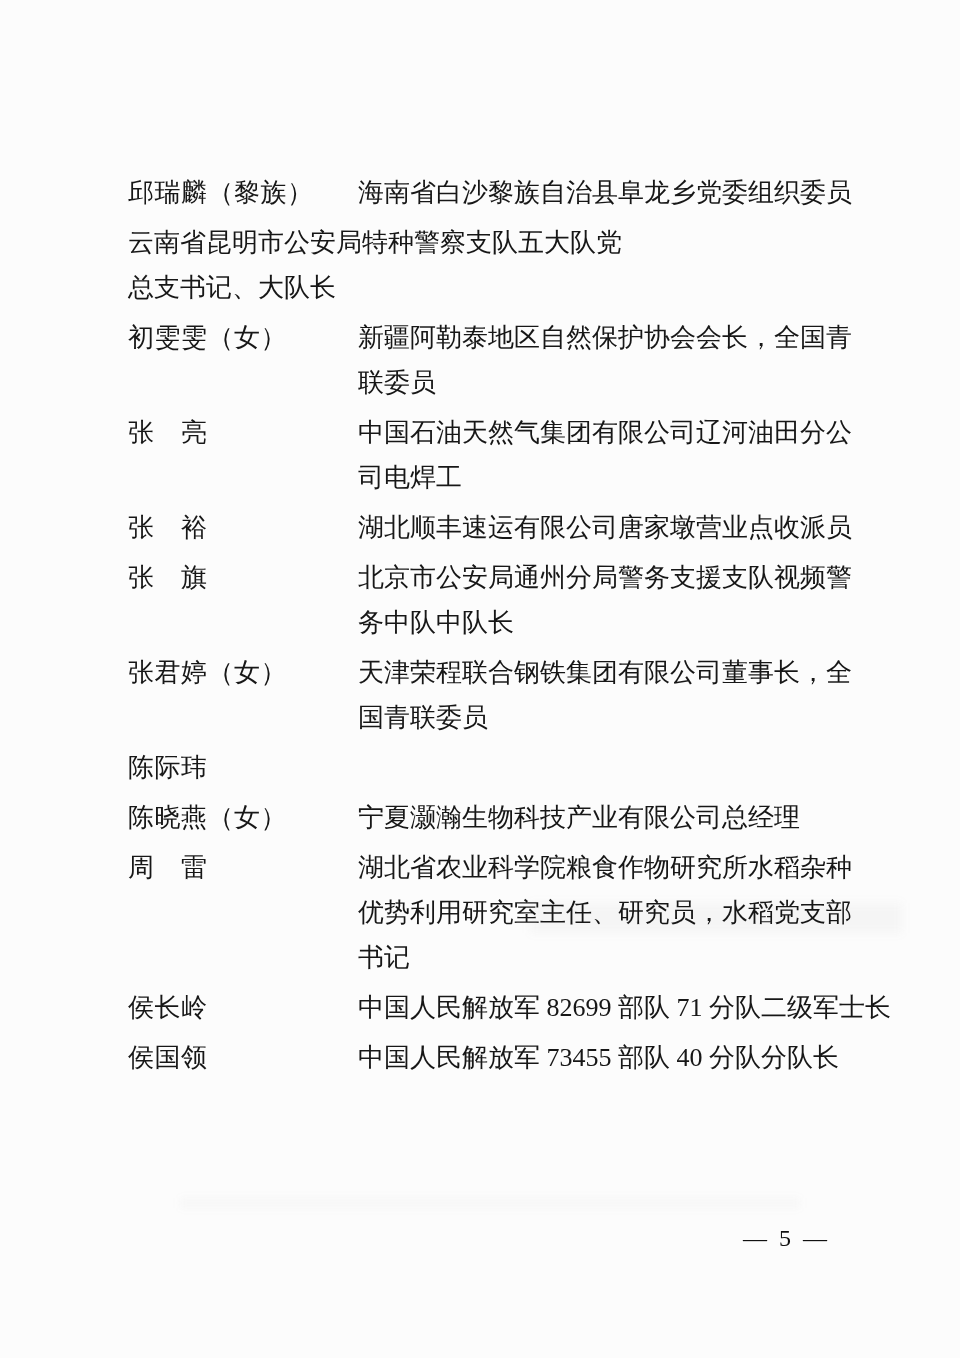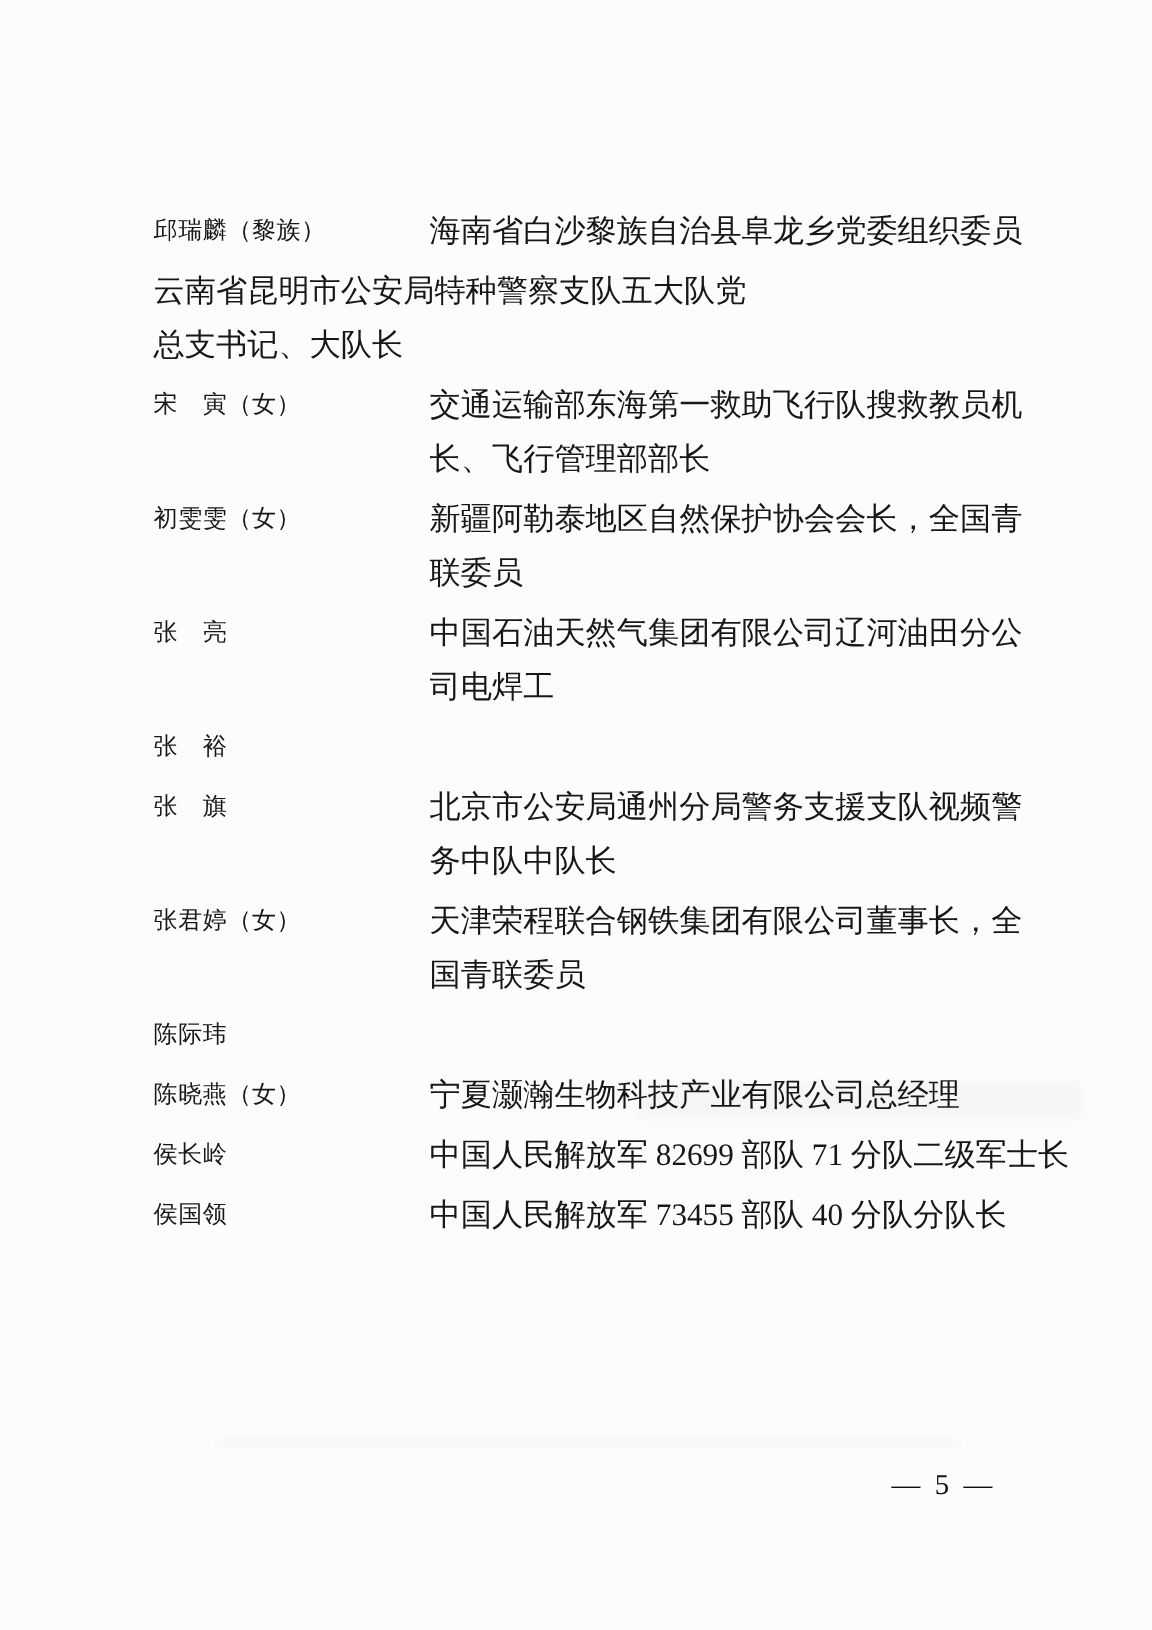--- a/index.html
+++ b/index.html
@@ -23,21 +23,21 @@
     width: 740px;
   }
   .entry {
     display: flex;
     align-items: flex-start;
     margin-bottom: 5px;
   }
   .entry .name {
     flex: 0 0 230px;
     width: 230px;
-    font-size: 20px;
+    font-size: 26px;
     line-height: 45px;
     white-space: pre;
     letter-spacing: 0.5px;
   }
   .entry .desc {
     flex: 1 1 auto;
     font-size: 26px;
     line-height: 45px;
     white-space: pre;
     letter-spacing: 0px;
@@ -84,40 +84,36 @@
   <div class="entry">
     <div class="name">邱瑞麟（黎族）</div>
     <div class="desc">海南省白沙黎族自治县阜龙乡党委组织委员</div>
   </div>
 
   <div class="entry">
     <div class="desc">云南省昆明市公安局特种警察支队五大队党
 总支书记、大队长</div>
   </div>
 
-  <div class="entry">
-    <div class="name">宋　寅（女）</div>
-    <div class="desc">交通运输部东海第一救助飞行队搜救教员机
-长、飞行管理部部长</div>
-  </div>
 
   <div class="entry">
     <div class="name">初雯雯（女）</div>
     <div class="desc">新疆阿勒泰地区自然保护协会会长，全国青
 联委员</div>
   </div>
 
   <div class="entry">
     <div class="name">张　亮</div>
     <div class="desc">中国石油天然气集团有限公司辽河油田分公
 司电焊工</div>
   </div>
 
   <div class="entry">
     <div class="name">张　裕</div>
+    <div class="desc">湖北顺丰速运有限公司唐家墩营业点收派员</div>
   </div>
 
   <div class="entry">
     <div class="name">张　旗</div>
     <div class="desc">北京市公安局通州分局警务支援支队视频警
 务中队中队长</div>
   </div>
 
   <div class="entry">
     <div class="name">张君婷（女）</div>
@@ -127,20 +123,26 @@
 
   <div class="entry">
     <div class="name">陈际玮</div>
   </div>
 
   <div class="entry">
     <div class="name">陈晓燕（女）</div>
     <div class="desc">宁夏灏瀚生物科技产业有限公司总经理</div>
   </div>
 
+  <div class="entry">
+    <div class="name">周　雷</div>
+    <div class="desc">湖北省农业科学院粮食作物研究所水稻杂种
+优势利用研究室主任、研究员，水稻党支部
+书记</div>
+  </div>
 
   <div class="entry">
     <div class="name">侯长岭</div>
     <div class="desc">中国人民解放军 82699 部队 71 分队二级军士长</div>
   </div>
 
   <div class="entry">
     <div class="name">侯国领</div>
     <div class="desc">中国人民解放军 73455 部队 40 分队分队长</div>
   </div>

